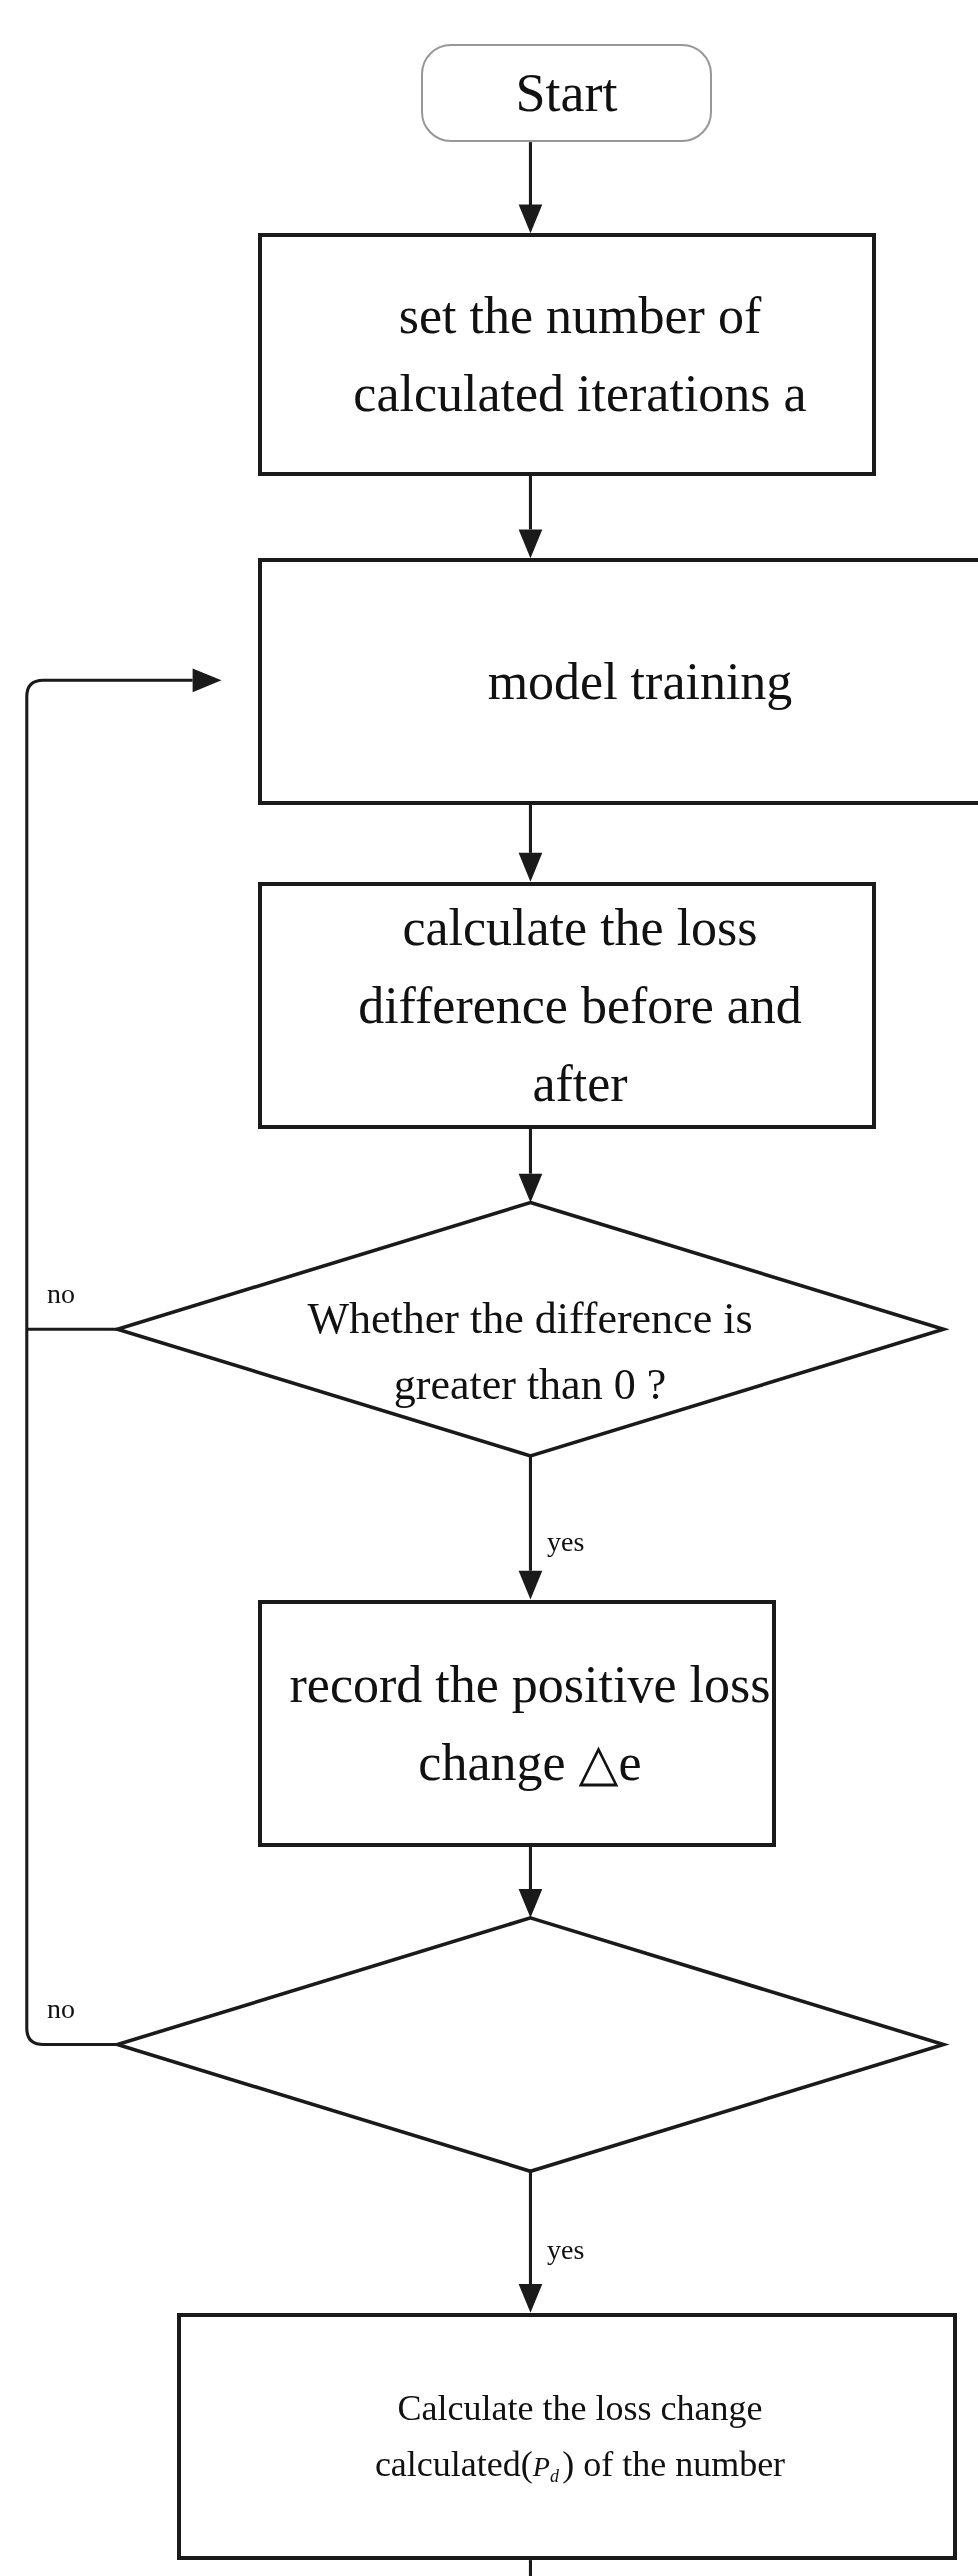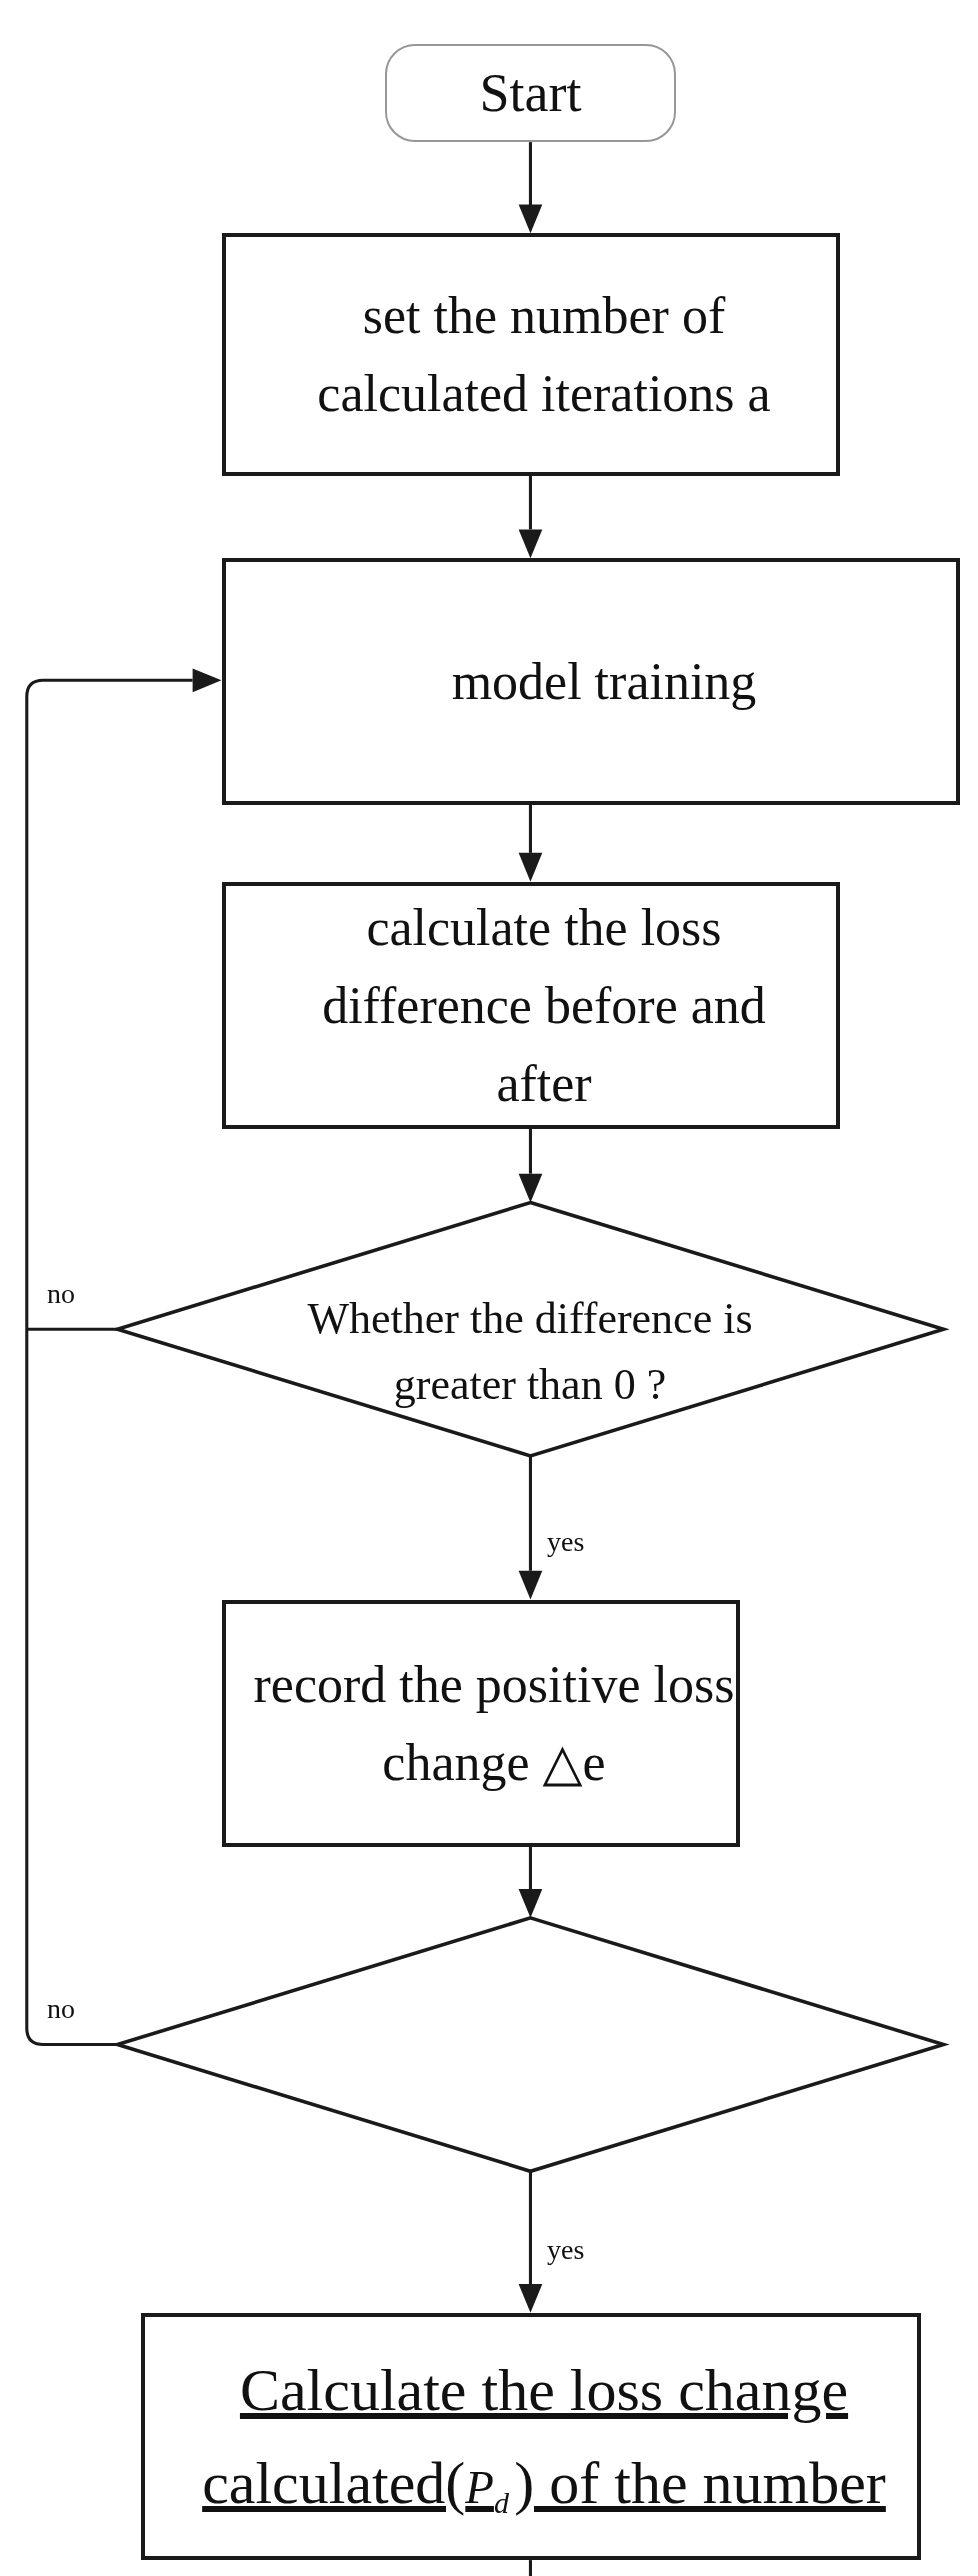--- a/index.html
+++ b/index.html
@@ -20,20 +20,21 @@
   }
   .node {
     position: absolute;
     box-sizing: border-box;
     display: flex;
     align-items: center;
     justify-content: center;
     text-align: center;
     background: #ffffff;
     color: #111111;
+    margin-left: 36px;
   }
   .process {
     border: 4.1px solid #1a1a1a;
     font-size: 52px;
     line-height: 1.5;
     padding-left: 26px;
   }
   .terminal {
     border: 2.1px solid #979797;
     border-radius: 30px;
@@ -53,21 +54,21 @@
   .ml { white-space: pre-line; }
   .edge-label {
     position: absolute;
     font-size: 28px;
     line-height: 1;
     background: transparent;
   }
   .threshold-line { display: block; }
   .pvar { font-style: italic; font-size: 0.78em; }
   .psub { font-style: italic; font-size: 0.5em; vertical-align: -0.35em; margin-right: 0.18em; }
-  .big-font { font-size: 60px; line-height: 1.55; text-decoration: underline; }
+  .big-font { font-size: 36px; line-height: 1.55; }
 </style>
 </head>
 <body>
 
 <div class="canvas">
 
   <svg class="connector-layer" viewBox="0 0 1899 5466" xmlns="http://www.w3.org/2000/svg">
 
     <line x1="1030" y1="275" x2="1030" y2="398" stroke="#1a1a1a" stroke-width="6"></line>
     <polygon points="1030,452 1007,396 1053,396" fill="#1a1a1a"></polygon>

